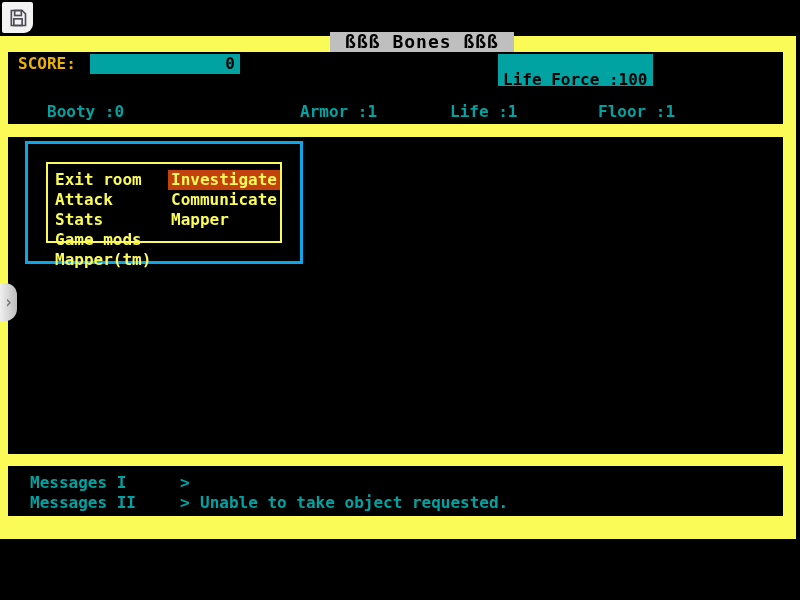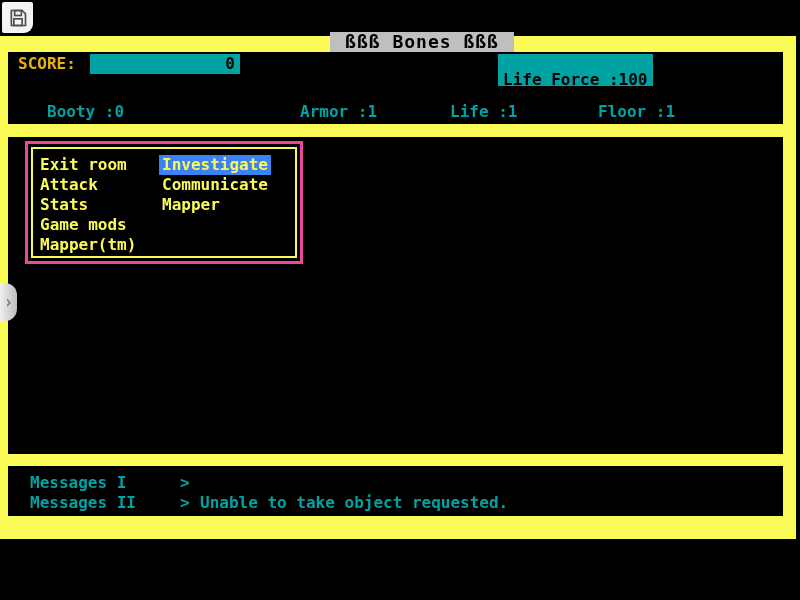--- a/index.html
+++ b/index.html
@@ -74,40 +74,40 @@
   .stat-booty { left: 39px; }
   .stat-armor { left: 292px; }
   .stat-force { left: 442px; }
   .stat-floor { left: 590px; }
 
   
   .main-panel { top: 101px; height: 317px; }
   .menu-box {
     position: absolute; left: 17px; top: 4px;
     width: 278px; height: 123px;
-    border: 3px solid #ec4899;
-    padding: 3px;
+    border: 3px solid #0ea5e9;
+    padding: 18px;
   }
   .menu-inner {
     width: 100%; height: 100%;
     border: 2px solid #fbfb57;
     padding: 6px 0 0 7px;
     display: flex;
   }
   .menu-col { list-style: none; }
   .menu-col.left  { width: 122px; }
   .menu-col li {
     color: #fbfb57;
     line-height: 20px;
     white-space: nowrap;
     cursor: pointer;
   }
   .menu-col li span { display: inline-block; line-height: 20px; }
   .menu-col li.selected span {
-    background: #3b82f6;
+    background: #c2410c;
     color: #fbfb57;
     padding: 0 3px;
     margin-left: -3px;
   }
 
   
   .messages-panel { top: 430px; height: 50px; color: #00a2a2; }
   .msg-row { position: absolute; left: 0; width: 100%; line-height: 20px; }
   .msg-row.r1 { top: 7px; }
   .msg-row.r2 { top: 27px; }

